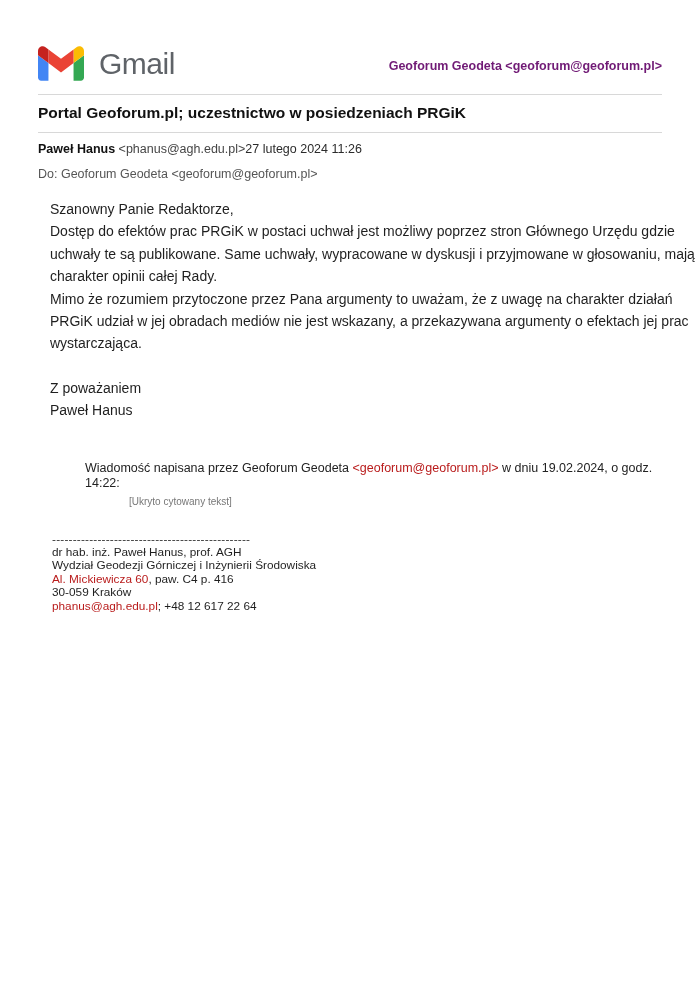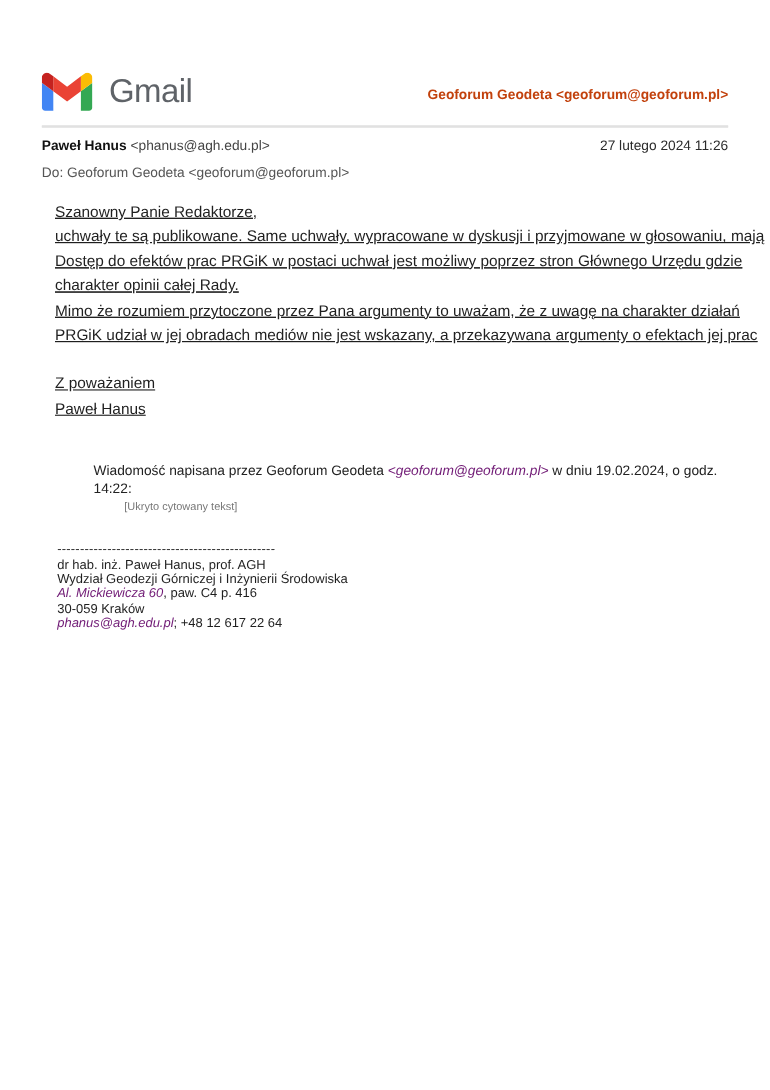--- a/index.html
+++ b/index.html
@@ -12,34 +12,34 @@
     color: #1f1f1f;
     overflow: hidden;
   }
   .content { padding: 0 38px; }
 
   
   .header {
     display: flex;
     justify-content: space-between;
     align-items: center;
-    padding-top: 66px;
+    padding-top: 46px;
   }
   .brand { display: flex; align-items: center; gap: 15px; }
   .brand-logo { width: 46px; height: 35px; display: block; }
   .brand-text {
     font-size: 30px;
     color: #5f6368;
     letter-spacing: -0.5px;
     line-height: 1;
   }
   .account {
     font-size: 12.5px;
     font-weight: bold;
-    color: #c2410c;
+    color: #701a75;
     padding-top: 4px;
   }
 
   .rule {
     border: 0;
     border-top: 1px solid #d8d8d8;
     height: 0;
   }
   .rule-top { margin-top: 13px; }
   .rule-bottom { margin-top: 0; }
@@ -47,21 +47,21 @@
   .subject {
     font-size: 15.5px;
     font-weight: bold;
     color: #111111;
     padding: 9px 0 10px 0;
   }
 
   
   .meta-row {
     display: flex;
-    justify-content: space-between;
+    justify-content: flex-start;
     align-items: baseline;
     margin-top: 9px;
     font-size: 12.5px;
     line-height: 14px;
   }
   .from-name { font-weight: bold; color: #111111; }
   .from-email { color: #454545; font-weight: normal; }
   .date { color: #2b2b2b; }
   .to-line {
     font-size: 12.5px;
@@ -70,50 +70,50 @@
     line-height: 14px;
   }
 
   
   .body-block {
     margin-left: 12px;
     margin-top: 17px;
     font-size: 14px;
     color: #1f1f1f;
   }
-  .body-block div { line-height: 22.4px; white-space: nowrap; text-decoration: underline; }
+  .body-block div { line-height: 22.4px; white-space: nowrap; }
   .line-spacer { height: 22px; }
 
   
   .quote {
     margin-left: 47px;
     margin-top: 39px;
     font-size: 12.5px;
     line-height: 15.5px;
     color: #222222;
   }
   .hidden-note {
-    margin-left: 42px;
+    margin-left: 58px;
     margin-top: 4px;
     font-size: 10px;
     color: #777777;
     padding-left: 33px;
   }
 
   
   .signature {
     margin-left: 14px;
     margin-top: 26px;
     font-size: 11.8px;
     line-height: 13.4px;
     color: #1f1f1f;
   }
   .sig-divider { letter-spacing: 0.2px; color: #333333; }
 
-  a.link { color: #701a75; text-decoration: none; cursor: pointer; font-style: italic; }
+  a.link { color: #b91c1c; text-decoration: none; cursor: pointer; }
 </style>
 </head>
 <body>
 
 <div class="page">
   <div class="content">
 
     <div class="header">
       <div class="brand">
         <svg class="brand-logo" viewBox="52 42 88 66" xmlns="http://www.w3.org/2000/svg" aria-hidden="true">
@@ -123,39 +123,41 @@
           <path fill="#ea4335" d="M72 74V48l24 18 24-18v26L96 92z"></path>
           <path fill="#c5221f" d="M52 51v8l20 15V48l-5.6-4.2C60.46 39.35 52 43.58 52 51z"></path>
         </svg>
         <span class="brand-text">Gmail</span>
       </div>
       <div class="account">Geoforum Geodeta &lt;geoforum@geoforum.pl&gt;</div>
     </div>
 
     <hr class="rule rule-top">
 
+    <div class="subject">Portal Geoforum.pl; uczestnictwo w posiedzeniach PRGiK</div>
 
     <hr class="rule rule-bottom">
 
     <div class="meta-row">
       <div>
         <span class="from-name">Paweł Hanus</span><span class="from-email"> &lt;phanus@agh.edu.pl&gt;</span>
       </div>
       <div class="date">27 lutego 2024 11:26</div>
     </div>
     <div class="to-line">Do: Geoforum Geodeta &lt;geoforum@geoforum.pl&gt;</div>
 
     <div class="body-block">
       <div>
           <div>Szanowny Panie Redaktorze,</div>
+          <div>Dostęp do efektów prac PRGiK w postaci uchwał jest możliwy poprzez stron Głównego Urzędu gdzie</div>
           <div>uchwały te są publikowane. Same uchwały, wypracowane w dyskusji i przyjmowane w głosowaniu, mają</div>
-          <div>Dostęp do efektów prac PRGiK w postaci uchwał jest możliwy poprzez stron Głównego Urzędu gdzie</div>
           <div>charakter opinii całej Rady.</div>
           <div>Mimo że rozumiem przytoczone przez Pana argumenty to uważam, że z uwagę na charakter działań</div>
           <div>PRGiK udział w jej obradach mediów nie jest wskazany, a przekazywana argumenty o efektach jej prac</div>
+          <div>wystarczająca.</div>
         </div>
       <div class="line-spacer"></div>
       <div>Z poważaniem</div>
       <div>Paweł Hanus</div>
     </div>
 
     <div class="quote">
       <span>Wiadomość napisana przez Geoforum Geodeta </span><a class="link">&lt;geoforum@geoforum.pl&gt;</a><span> w dniu 19.02.2024, o godz.</span>
       <div>14:22:</div>
     </div>

